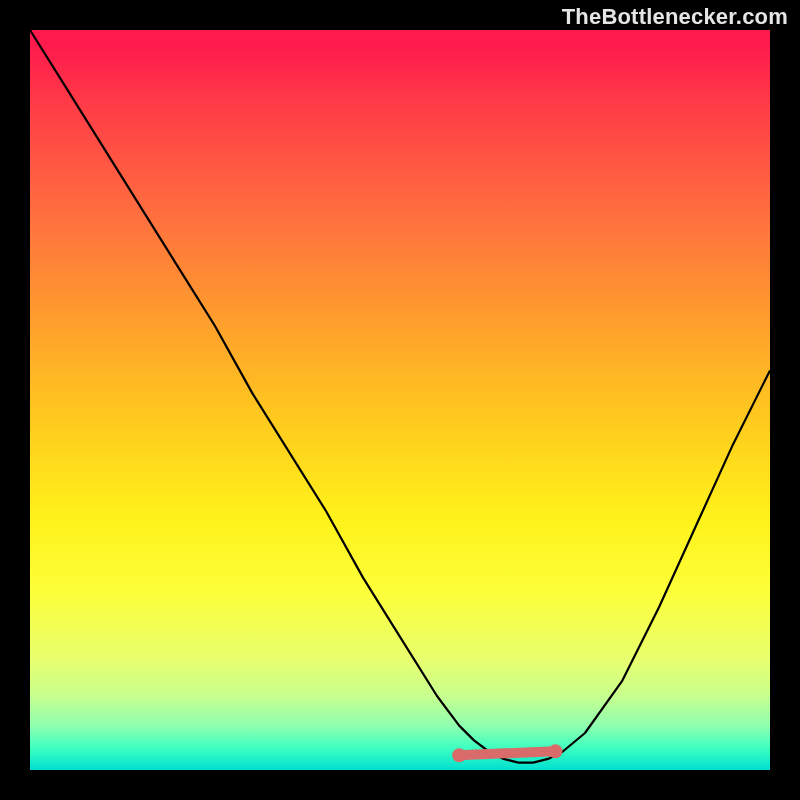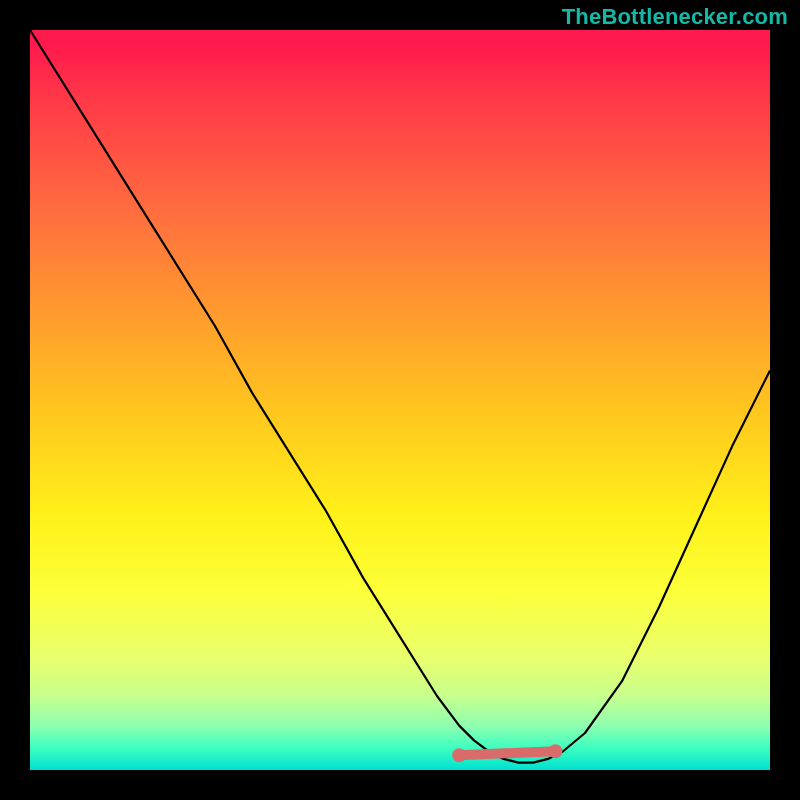--- a/index.html
+++ b/index.html
@@ -10,21 +10,21 @@
     height: 800px;
     background: #000;
   }
   .watermark {
     position: absolute;
     top: 4px;
     right: 12px;
     font-family: Arial, Helvetica, sans-serif;
     font-size: 22px;
     font-weight: 600;
-    color: #14b8a6;
+    color: #e5e5e5;
     letter-spacing: 0.2px;
     z-index: 10;
     text-align: right;
   }
   .plot {
     position: absolute;
     left: 30px;
     top: 30px;
     width: 740px;
     height: 740px;

